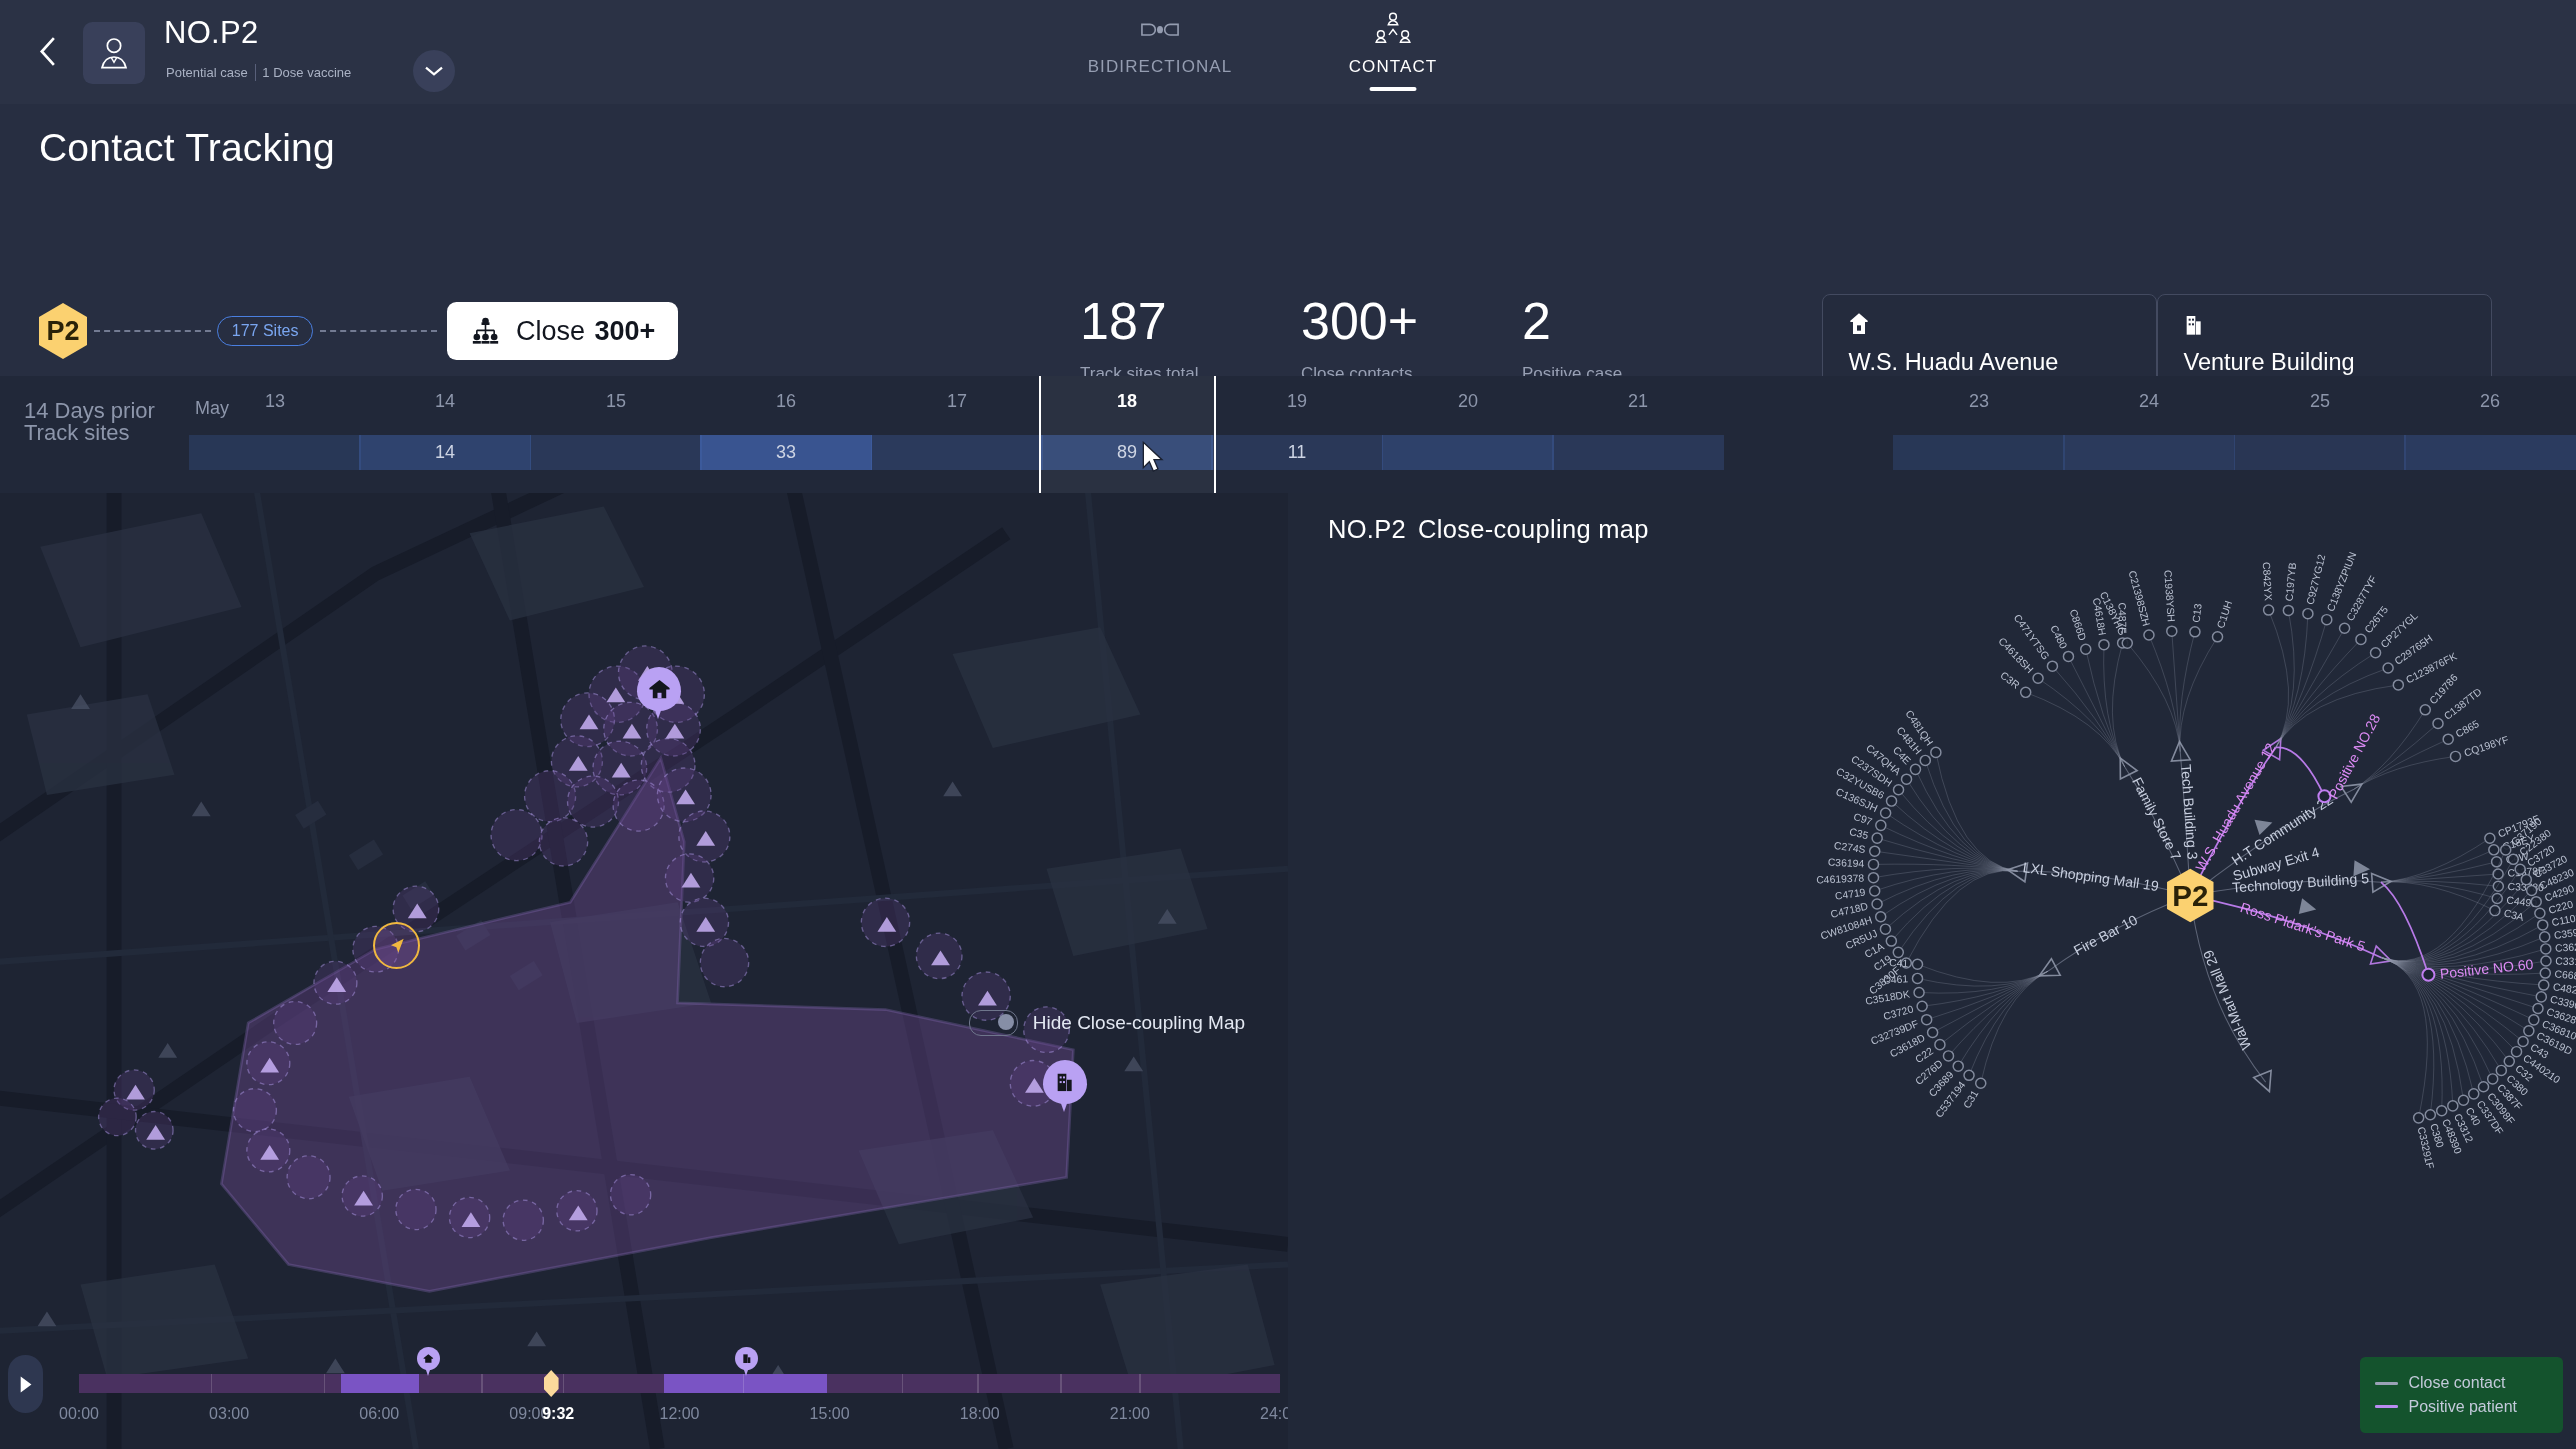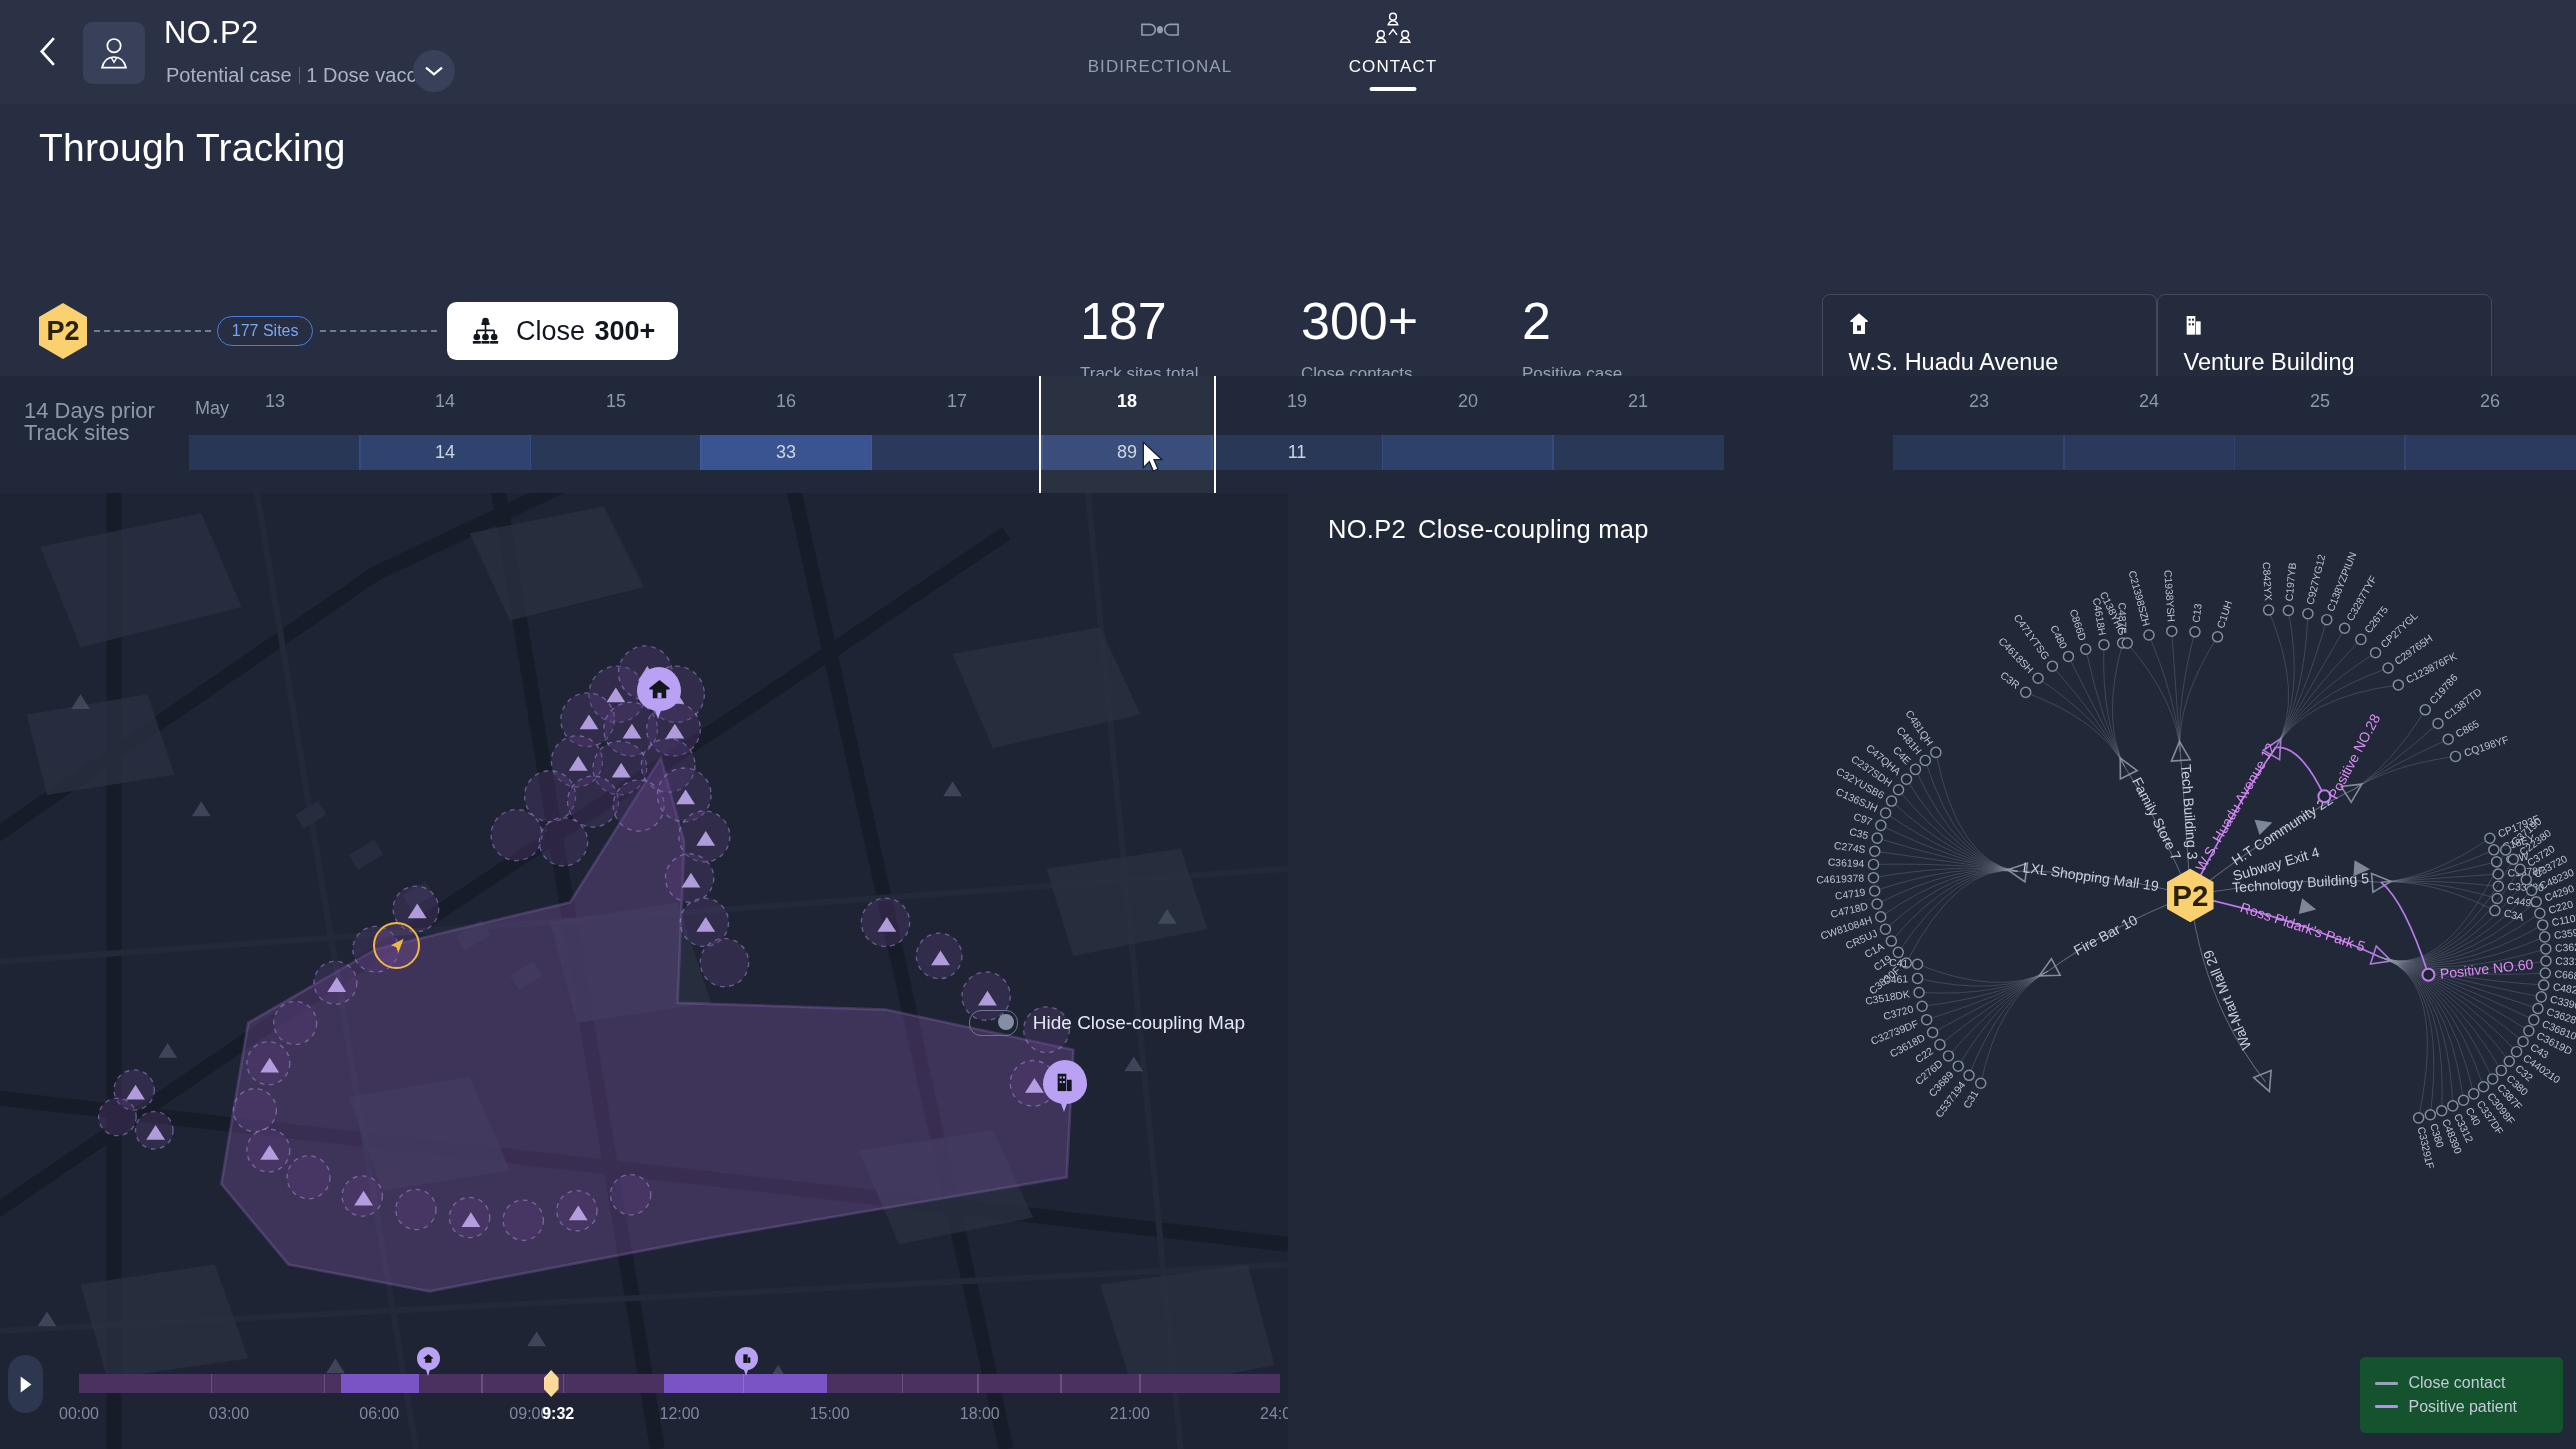--- a/index.html
+++ b/index.html
@@ -9,21 +9,21 @@
   .app{position:relative;width:2576px;height:1449px;background:#1b2130;}
 
   
   .topbar{position:absolute;left:0;top:0;width:2576px;height:104px;background:#2b3245;
           border-bottom:0.7px solid #1b2130;}
   .back-btn{position:absolute;left:27px;top:30px;width:43px;height:43px;cursor:pointer;}
   .back-btn svg{width:43px;height:43px;}
   .avatar{position:absolute;left:83px;top:22px;width:62px;height:62px;border-radius:9.4px;
           background:#39405a;display:flex;align-items:center;justify-content:center;}
   .case-title{position:absolute;left:164px;top:15.4px;font-size:31px;font-weight:400;letter-spacing:0.3px;color:#fff;}
-  .case-sub{position:absolute;left:166px;top:64px;font-size:20px;color:#aab2c4;display:flex;align-items:center;gap:7px;}
+  .case-sub{position:absolute;left:166px;top:64px;font-size:13px;color:#aab2c4;display:flex;align-items:center;gap:7px;}
   .case-sub .div{display:inline-block;width:0.7px;height:17.4px;background:#59607a;}
   .chev-btn{position:absolute;left:413px;top:50px;width:42px;height:42px;border-radius:50%;
             background:#39405a;display:flex;align-items:center;justify-content:center;cursor:pointer;}
 
   .tabs{position:absolute;left:1073px;top:0;width:537px;height:104px;}
   .tab{position:absolute;top:10.7px;width:174px;text-align:center;cursor:pointer;}
   .tab .ticon{height:38px;display:flex;align-items:center;justify-content:center;}
   .tab .tlabel{font-size:17px;letter-spacing:1.1px;margin-top:8px;}
   .tab.inactive .tlabel{color:#959db1;}
   .tab.active .tlabel{color:#fff;}
@@ -178,21 +178,21 @@
             <path d="M22 34 L28 26 L34 34" fill="none" stroke="#fff" stroke-width="2.2"></path>
           </svg>
         </div>
         <div class="tlabel">CONTACT</div>
         <div class="tab-underline"></div>
       </div>
     </div>
   </div>
 
   <div class="section">
-    <div class="page-title">Through Tracking</div>
+    <div class="page-title">Contact Tracking</div>
 
     <div class="flowrow">
       <div class="hex">P2</div>
       <div class="dash"></div>
       <div class="sites-pill">177 Sites</div>
       <div class="dash"></div>
       <div class="close-card">
         <svg width="31" height="28" viewBox="0 0 46 42">
           <path d="M17 8 h12 v4 h-12z" fill="#12161f"></path>
             <circle cx="23" cy="6" r="5" fill="#12161f"></circle>

